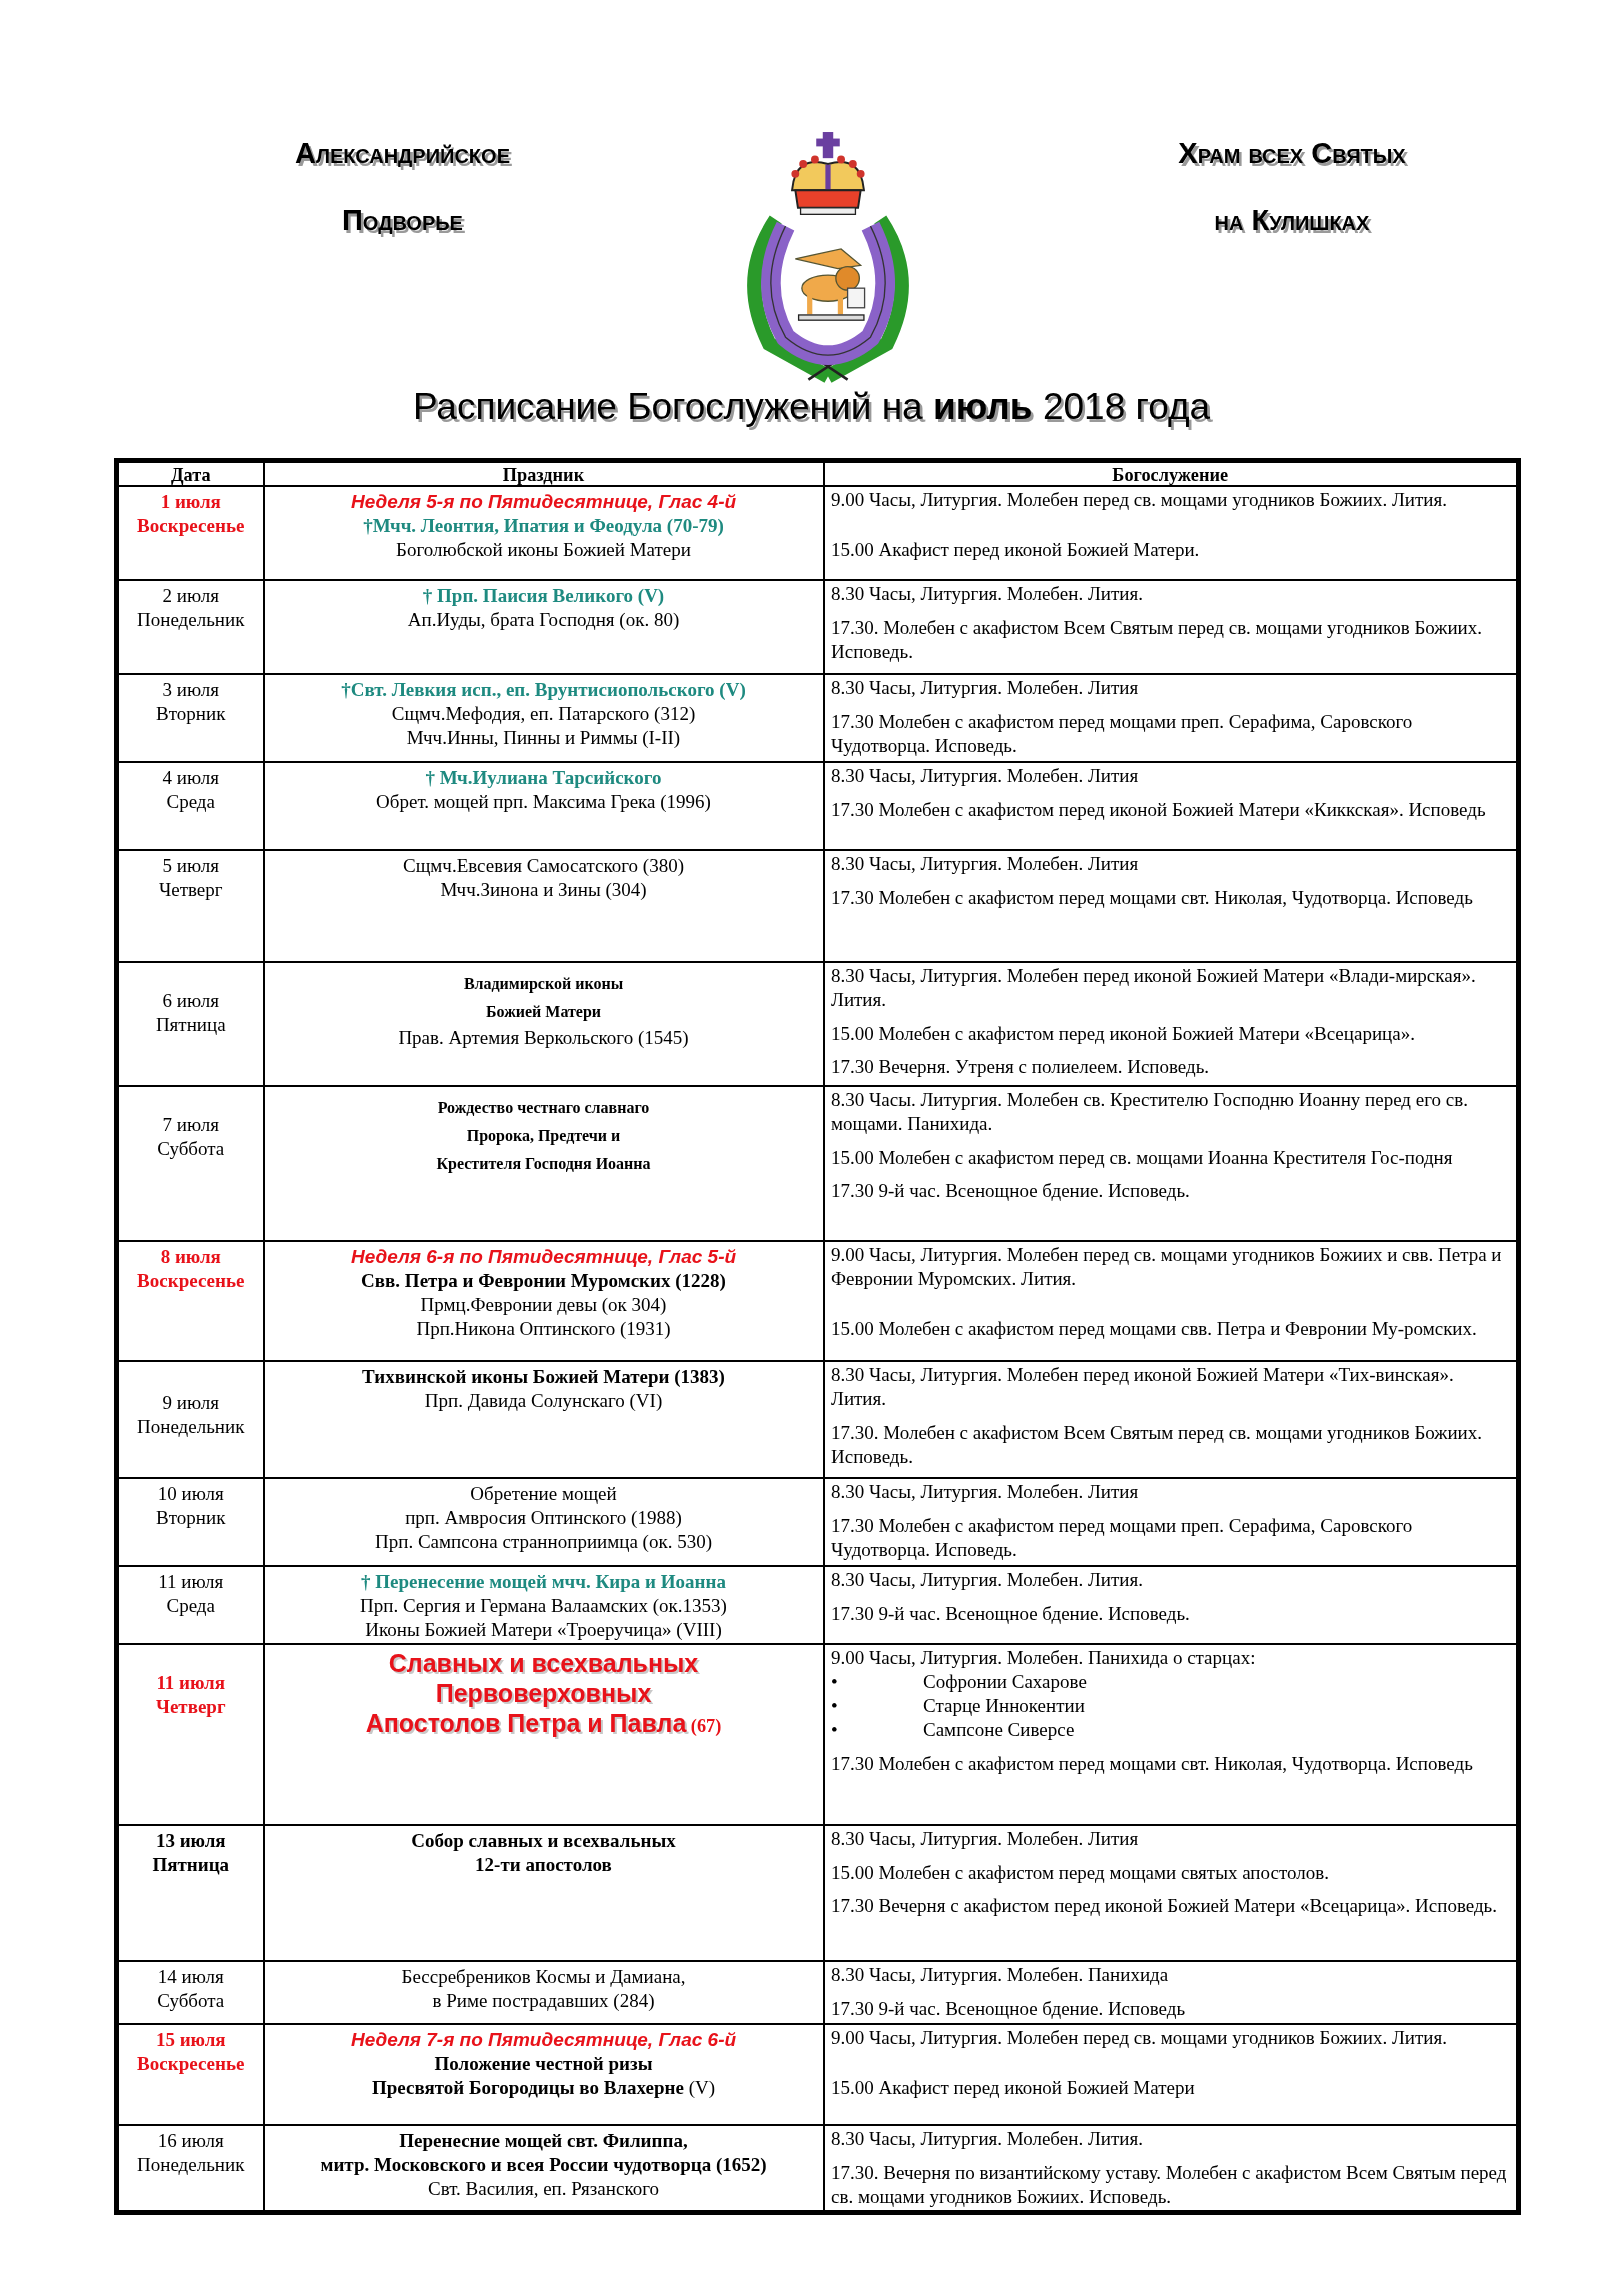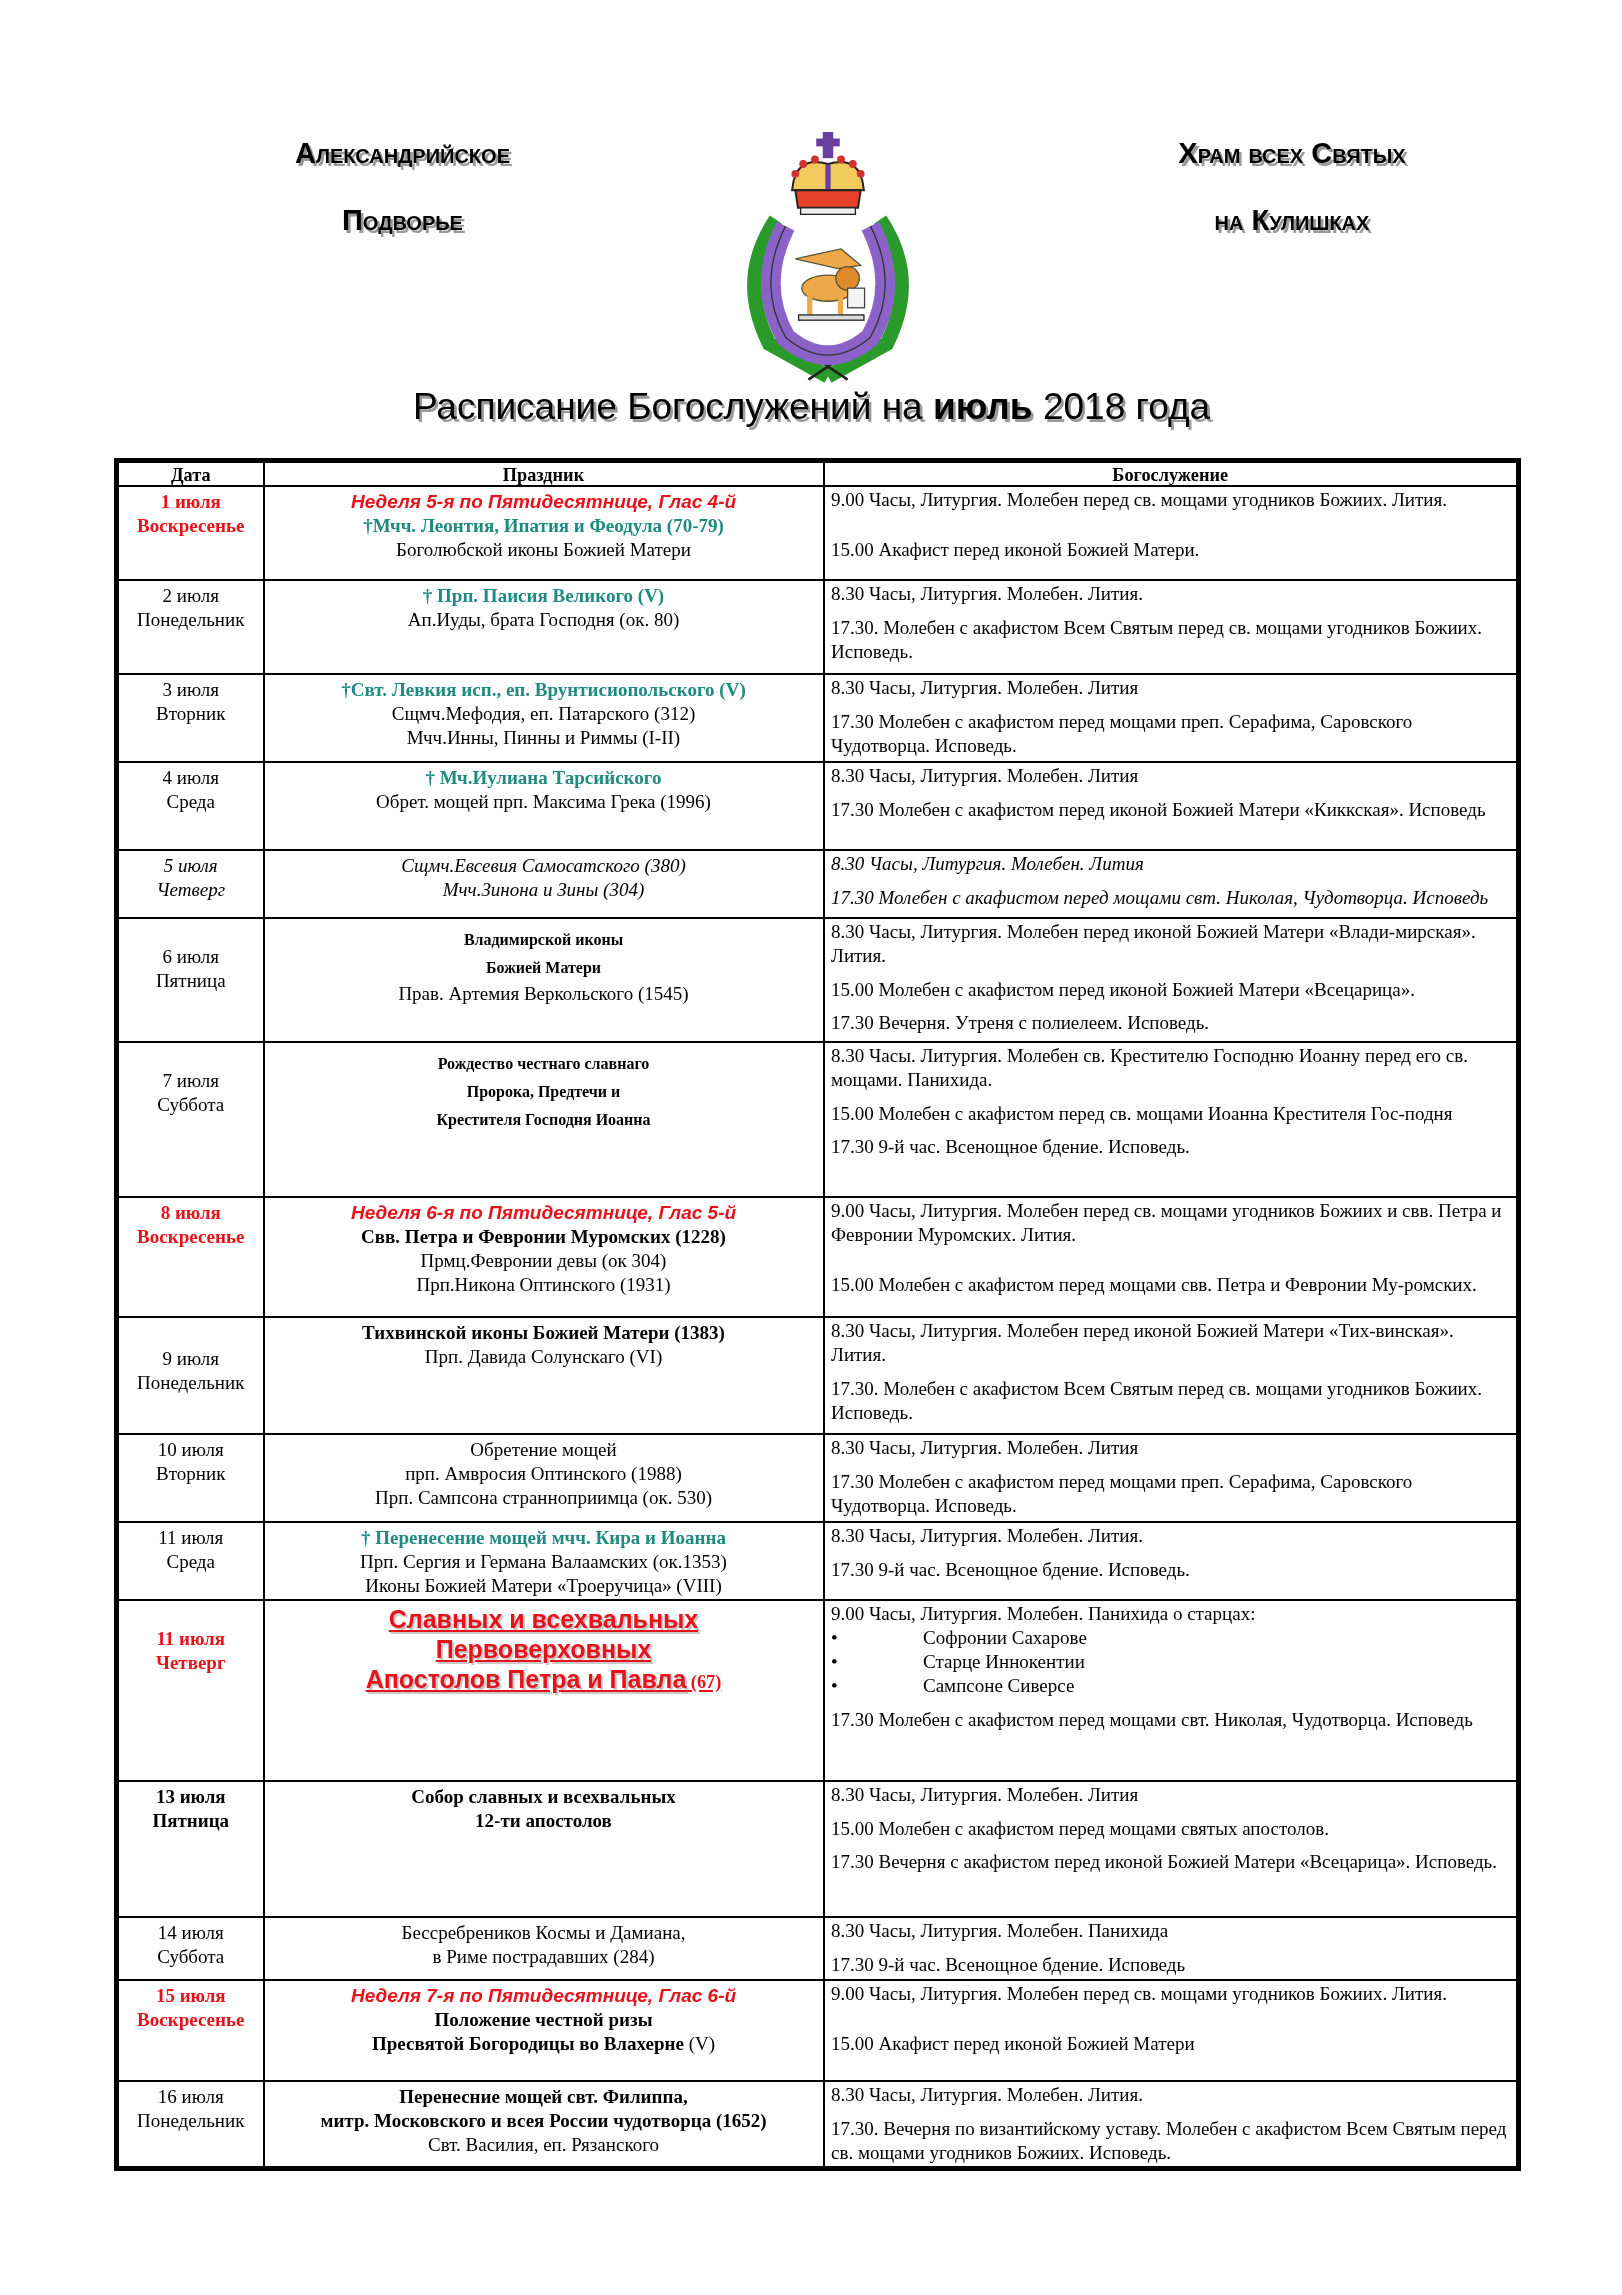--- a/index.html
+++ b/index.html
@@ -37,21 +37,21 @@
   .sched td.feast { text-align: center; padding-top: 2.6px; }
   .sched td.svc { text-align: left; padding: 1.3px 6.5px; }
   .col-date { width: 147px; }
   .col-feast { width: 560px; }
 
   .red { color: #e8121a; }
   .teal { color: #1e8a80; }
   .bold { font-weight: bold; }
   .sunday-title { font-family: "Liberation Sans", sans-serif; font-style: italic; font-weight: bold; color: #e8121a; font-size: 19px; }
   .big { font-size: 16px; line-height: 28px; font-weight: bold; }
-  .apostles { font-family: "Liberation Sans", sans-serif; font-weight: bold; color: #e8121a; font-size: 25px; line-height: 30px; text-shadow: 2px 2px 0 #c9c9c9; text-decoration: underline; }
+  .apostles { font-family: "Liberation Sans", sans-serif; font-weight: bold; color: #e8121a; font-size: 25px; line-height: 30px; text-shadow: 2px 2px 0 #c9c9c9; }
   .apostles small { font-family: "Liberation Serif", serif; font-size: 18.3px; text-shadow: none; }
 
   .svc-line { display: block; }
   .gap { margin-top: 9.2px; }
   .gap-lg { margin-top: 26px; }
   .bullet { display: block; }
   .bullet .dot { display: inline-block; width: 92px; }
   .line { display: block; }
 </style>
 </head>
@@ -175,21 +175,21 @@
         </td>
         <td class="feast">
           <span class="line teal bold"><span>†  Мч.Иулиана Тарсийского</span></span>
           <span class="line"><span>Обрет. мощей прп. Максима Грека (1996)</span></span>
         </td>
         <td class="svc">
           <span class="svc-line">8.30 Часы, Литургия. Молебен. Лития</span>
           <span class="svc-line gap">17.30 Молебен с акафистом перед иконой Божией Матери «Киккская». Исповедь</span>
         </td>
       </tr>
-      <tr style="height: 68px; font-style: italic;">
+      <tr style="height: 112px;">
         <td class="date">
           <span class="line">5 июля</span>
           <span class="line">Четверг</span>
         </td>
         <td class="feast">
           <span class="line"><span>Сщмч.Евсевия Самосатского (380)</span></span>
           <span class="line"><span>Мчч.Зинона и Зины (304)</span></span>
         </td>
         <td class="svc">
           <span class="svc-line">8.30 Часы, Литургия. Молебен. Лития</span>

